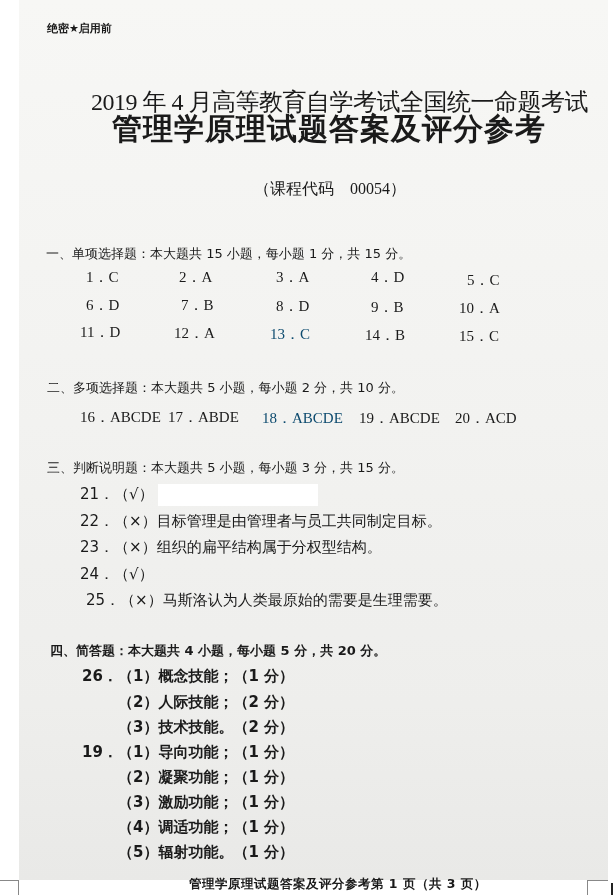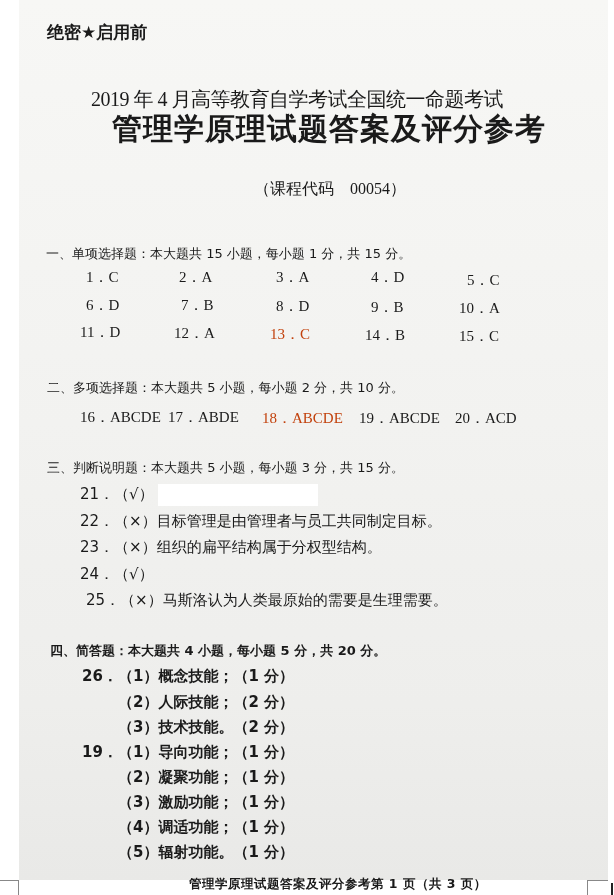--- a/index.html
+++ b/index.html
@@ -2,27 +2,27 @@
 <html><head>
 <meta charset="utf-8">
 <style>
   html,body{margin:0;padding:0;background:#ffffff;}
   body{width:614px;height:895px;position:relative;overflow:hidden;font-family:"DejaVu Serif","Liberation Serif",serif;color:#1a1a1a;}
   .photo{position:absolute;left:19px;top:0;width:589px;height:880px;
     background:linear-gradient(180deg,#f7f7f5 0%,#f3f3f1 40%,#eeeeec 80%,#e9e9e7 100%);}
   .abs{position:absolute;white-space:nowrap;}
   .sans{font-family:"DejaVu Sans","Liberation Sans",sans-serif;}
   .serif{font-family:"Liberation Serif","DejaVu Serif",serif;}
-  .secret{left:47px;top:21px;font-size:17px;font-weight:bold;}
-  .title1{left:91px;top:86px;font-size:20px;letter-spacing:-0.5px;}
+  .secret{left:47px;top:21px;font-size:11px;font-weight:bold;}
+  .title1{left:91px;top:86px;font-size:24px;letter-spacing:-0.5px;}
   .title2{left:112px;top:109px;font-size:30px;font-weight:bold;letter-spacing:1px;}
   .code{left:254px;top:179px;font-size:16px;}
   .sec{font-size:13px;}
   .ans{font-size:15px;}
-  .faint{color:#c2410c;}
+  .faint{color:#0c4a6e;}
   .whitebox{position:absolute;left:158px;top:484px;width:160px;height:22px;background:#ffffff;}
   .crop{position:absolute;background:#888;}
   .footer{left:170px;top:876px;font-size:12.5px;font-weight:bold;letter-spacing:0.5px;margin-left:19px;}
 </style>
 </head>
 <body>
 
 <div class="photo"></div>
 
 <div class="abs sans secret">绝密★启用前</div>

